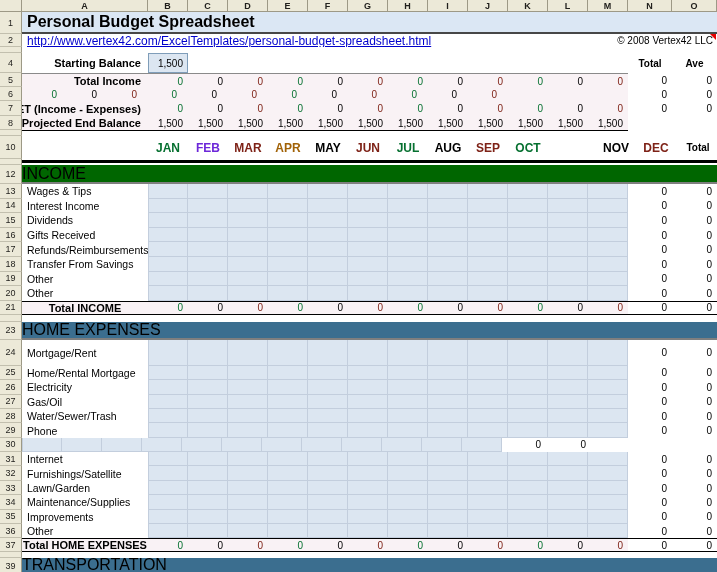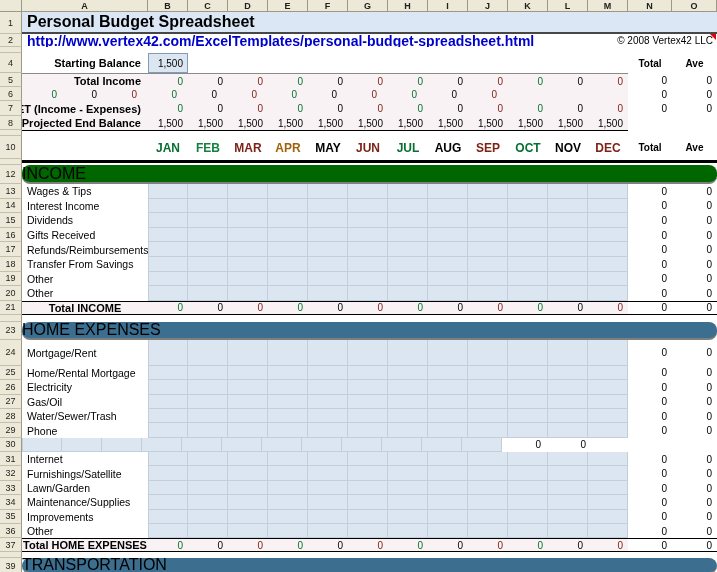--- a/index.html
+++ b/index.html
@@ -10,41 +10,41 @@
      display:flex;align-items:center;}
   
   .hc{background:#ece9d8;border-right:1px solid #9d9986;border-bottom:1px solid #9d9986;
       font-size:9px;font-weight:bold;color:#21201d;justify-content:center;}
   .gutter{width:22px;background:#ece9d8;border-right:1px solid #9d9986;
           border-bottom:1px solid #c2bfae;font-size:9px;color:#1f1e1b;justify-content:center;}
   
   .titlerow{background:#dbe7f4;border-bottom:2px solid #474747;}
   .titletext{font-size:16px;font-weight:bold;padding-left:5px;}
   .linkcell{flex:1 1 auto;padding-left:5px;}
-  .linkcell a{font-size:14px;font-weight:bold;color:#0000cc;text-decoration:underline;}
+  .linkcell a{font-size:12px;font-weight:normal;color:#0000cc;text-decoration:underline;}
   .copycell{width:170px;justify-content:flex-end;padding-right:4px;font-size:10px;position:relative;}
   .tri{position:absolute;top:0;right:1px;width:0;height:0;
        border-left:6px solid transparent;border-top:6px solid #e60000;}
   
   .pw{background:#f9f2f5;display:flex;height:100%;}
   .topline{border-top:1px solid #8a8a8a;}
   .dbl{border-bottom:3px double #000;}
   .botline{border-bottom:1px solid #000;}
   .sumlabel{width:126px;font-size:11px;font-weight:bold;justify-content:flex-end;padding-right:7px;}
   .num{font-size:10px;justify-content:flex-end;padding-right:5px;}
   .ncell{background:#fff;font-size:10px;justify-content:flex-end;padding-right:5px;}
   .balbox{width:40px;background:#dce6f1;border:1px solid #7f9db9;font-size:10px;
           justify-content:flex-end;padding-right:4px;}
   .hdrlbl{font-weight:bold;font-size:10px;justify-content:center;background:#fff;}
   
   .mcell{font-weight:bold;font-size:12px;justify-content:center;}
   
   .bband{height:3px;background:#000;width:695px;margin-top:1px;}
   
-  .secbar{width:695px;border-bottom:2px solid #7f7f7f;display:flex;align-items:center;border-radius:8px;}
+  .secbar{width:695px;border-bottom:2px solid #7f7f7f;display:flex;align-items:center;}
   .sec-green{background:#006600;}
   .sec-blue{background:#3b6e8f;}
   
   .itemlabel{width:126px;font-size:10.5px;padding-left:5px;background:#fff;}
   .bc{background:#dce6f1;border-right:1px solid #c3cedd;border-bottom:1px solid #c3cedd;}
   .bc.first{border-left:1px solid #c3cedd;}
   
   .totalwrap{display:flex;border-top:1px solid #000;border-bottom:1px solid #000;
              box-sizing:border-box;height:100%;width:695px;}
   .tlabel{width:126px;font-size:11px;font-weight:bold;justify-content:center;}
@@ -180,30 +180,30 @@
         <div class="c ncell" style="width: 45px;"></div>
       </div>
       <div class="row" style="height: 6px;">
         <div class="c gutter"></div>
         <div class="c"></div>
       </div>
       <div class="row" style="height: 23px;">
         <div class="c gutter">10</div>
         <div class="c" style="width: 126px;"></div>
         <div class="c mcell" style="width: 40px; color: rgb(6, 112, 48);">JAN</div>
-        <div class="c mcell" style="width: 40px; color: #15803d;">FEB</div>
+        <div class="c mcell" style="width: 40px; color: #6d28d9;">FEB</div>
         <div class="c mcell" style="width: 40px; color: rgb(126, 34, 23);">MAR</div>
         <div class="c mcell" style="width: 40px; color: #a16207;">APR</div>
         <div class="c mcell" style="width: 40px; color: rgb(0, 0, 0);">MAY</div>
         <div class="c mcell" style="width: 40px; color: rgb(126, 34, 23);">JUN</div>
         <div class="c mcell" style="width: 40px; color: rgb(6, 112, 48);">JUL</div>
         <div class="c mcell" style="width: 40px; color: rgb(0, 0, 0);">AUG</div>
         <div class="c mcell" style="width: 40px; color: rgb(126, 34, 23);">SEP</div>
         <div class="c mcell" style="width: 40px; color: rgb(6, 112, 48);">OCT</div>
-        <div class="c mcell" style="width: 40px; color: rgb(0, 0, 0);">NOV</div>
+        <div class="c mcell" style="width: 40px; color: rgb(0, 0, 0); margin-left: 48px;">NOV</div>
         <div class="c mcell" style="width: 40px; color: rgb(126, 34, 23);">DEC</div>
         <div class="c hdrlbl" style="width: 44px;">Total</div>
         <div class="c hdrlbl" style="width: 45px;">Ave</div>
       </div>
       <div class="row" style="height: 6px;">
         <div class="c gutter"></div>
         <div class="c" style="width: 695px; align-items: flex-start;">
           <div class="bband"></div>
         </div>
       </div>

